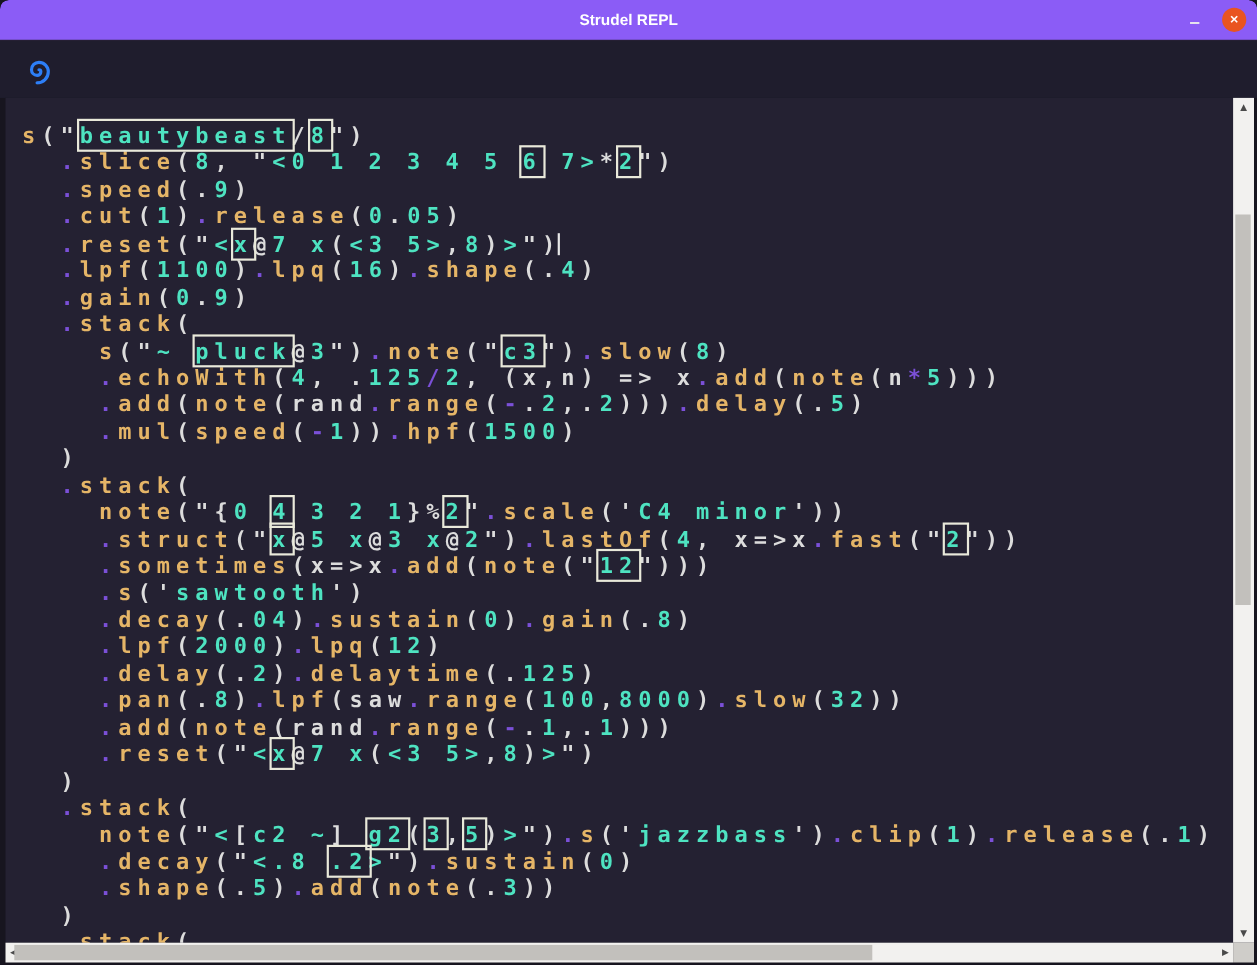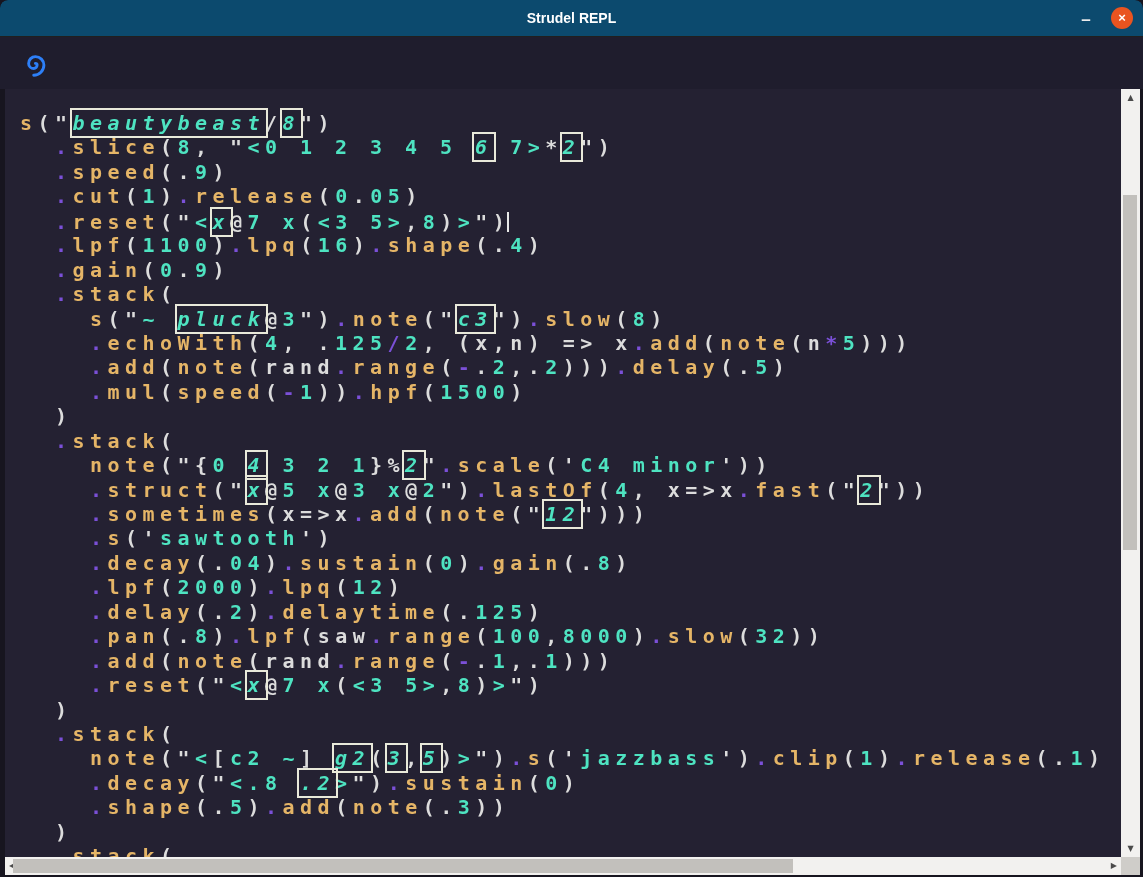--- a/index.html
+++ b/index.html
@@ -1,19 +1,19 @@
 <!DOCTYPE html>
 <html style="--orange: #e5b567; --teal: #4ee3c1; --purple: #7b50d8; --white-text: #dcdcdc; --box-border: #e9e9da; --close-orange: #e95420; --logo-blue: #2d7ff7; --editor-bg: #242132; --toolbar-bg: #1f1d2d; --titlebar-bg: #302f2c; --scroll-track: #f2f1ef; --scroll-thumb: #c2c0bc; --scroll-corner: #cfcdc9;"><head>
 <meta charset="utf-8">
 <style>
   html,body{margin:0;padding:0;background:#17151f;}
   .window{position:relative;width:1143px;height:877px;background:#17151f;overflow:hidden;
           font-family:"Liberation Sans",sans-serif;border-radius:8px 8px 0 0;}
   
-  .titlebar{position:absolute;top:0;left:0;right:0;height:36px;background:#0c4a6e;
+  .titlebar{position:absolute;top:0;left:0;right:0;height:36px;background:#8b5cf6;
             border-bottom:1px solid #211f1e;border-radius:8px 8px 0 0;}
   .title{position:absolute;left:0;right:0;top:0;height:36px;line-height:36px;text-align:center;
          color:#ffffff;font-size:14px;font-weight:bold;}
   .win-controls{position:absolute;right:10px;top:0;height:36px;display:flex;align-items:center;gap:16px;}
   .min-btn{color:#ececec;font-size:17px;font-weight:bold;width:18px;text-align:center;line-height:36px;
            transform:translateY(2px);}
   .close-btn{width:22px;height:22px;border-radius:50%;background:var(--close-orange);
              display:flex;align-items:center;justify-content:center;
              color:#fff;font-size:13px;font-weight:bold;line-height:22px;}
   
@@ -22,21 +22,21 @@
   
   .editor{position:absolute;top:89px;left:5px;right:22px;bottom:20px;background:#242132;overflow:hidden;}
   .code{position:absolute;top:22px;left:15px;white-space:pre;
         font-family:"DejaVu Sans Mono",monospace;font-weight:bold;
         font-size:20px;line-height:24.45px;letter-spacing:5.46px;color:var(--white-text);}
   .line{height:24.45px;}
   .tk-w{color:var(--white-text);}
   .tk-o{color:var(--orange);}
   .tk-t{color:var(--teal);}
   .tk-p{color:var(--purple);}
-  .boxed{outline:2px solid var(--box-border);outline-offset:1px;font-style:italic;}
+  .boxed{outline:2px solid var(--box-border);outline-offset:1px;}
   .cursor{display:inline-block;width:2px;height:20px;background:#e8e8e8;transform:translateY(3px);margin-left:-3px;}
   
   .vbar{position:absolute;top:89px;right:3px;width:19px;bottom:20px;background:var(--scroll-track);}
   .vthumb{position:absolute;left:2px;right:3px;top:106px;height:355px;background:var(--scroll-thumb);}
   .hbar{position:absolute;left:5px;right:22px;bottom:2px;height:18px;background:var(--scroll-track);}
   .hthumb{position:absolute;top:2px;bottom:2px;left:8px;width:780px;background:var(--scroll-thumb);}
   .sb-arrow{position:absolute;color:#4a4a4a;font-size:8px;font-family:"DejaVu Sans",sans-serif;}
   .sb-up{top:4px;left:0;right:0;text-align:center;}
   .sb-down{bottom:4px;left:0;right:0;text-align:center;}
   .sb-left{left:4px;top:4px;}

